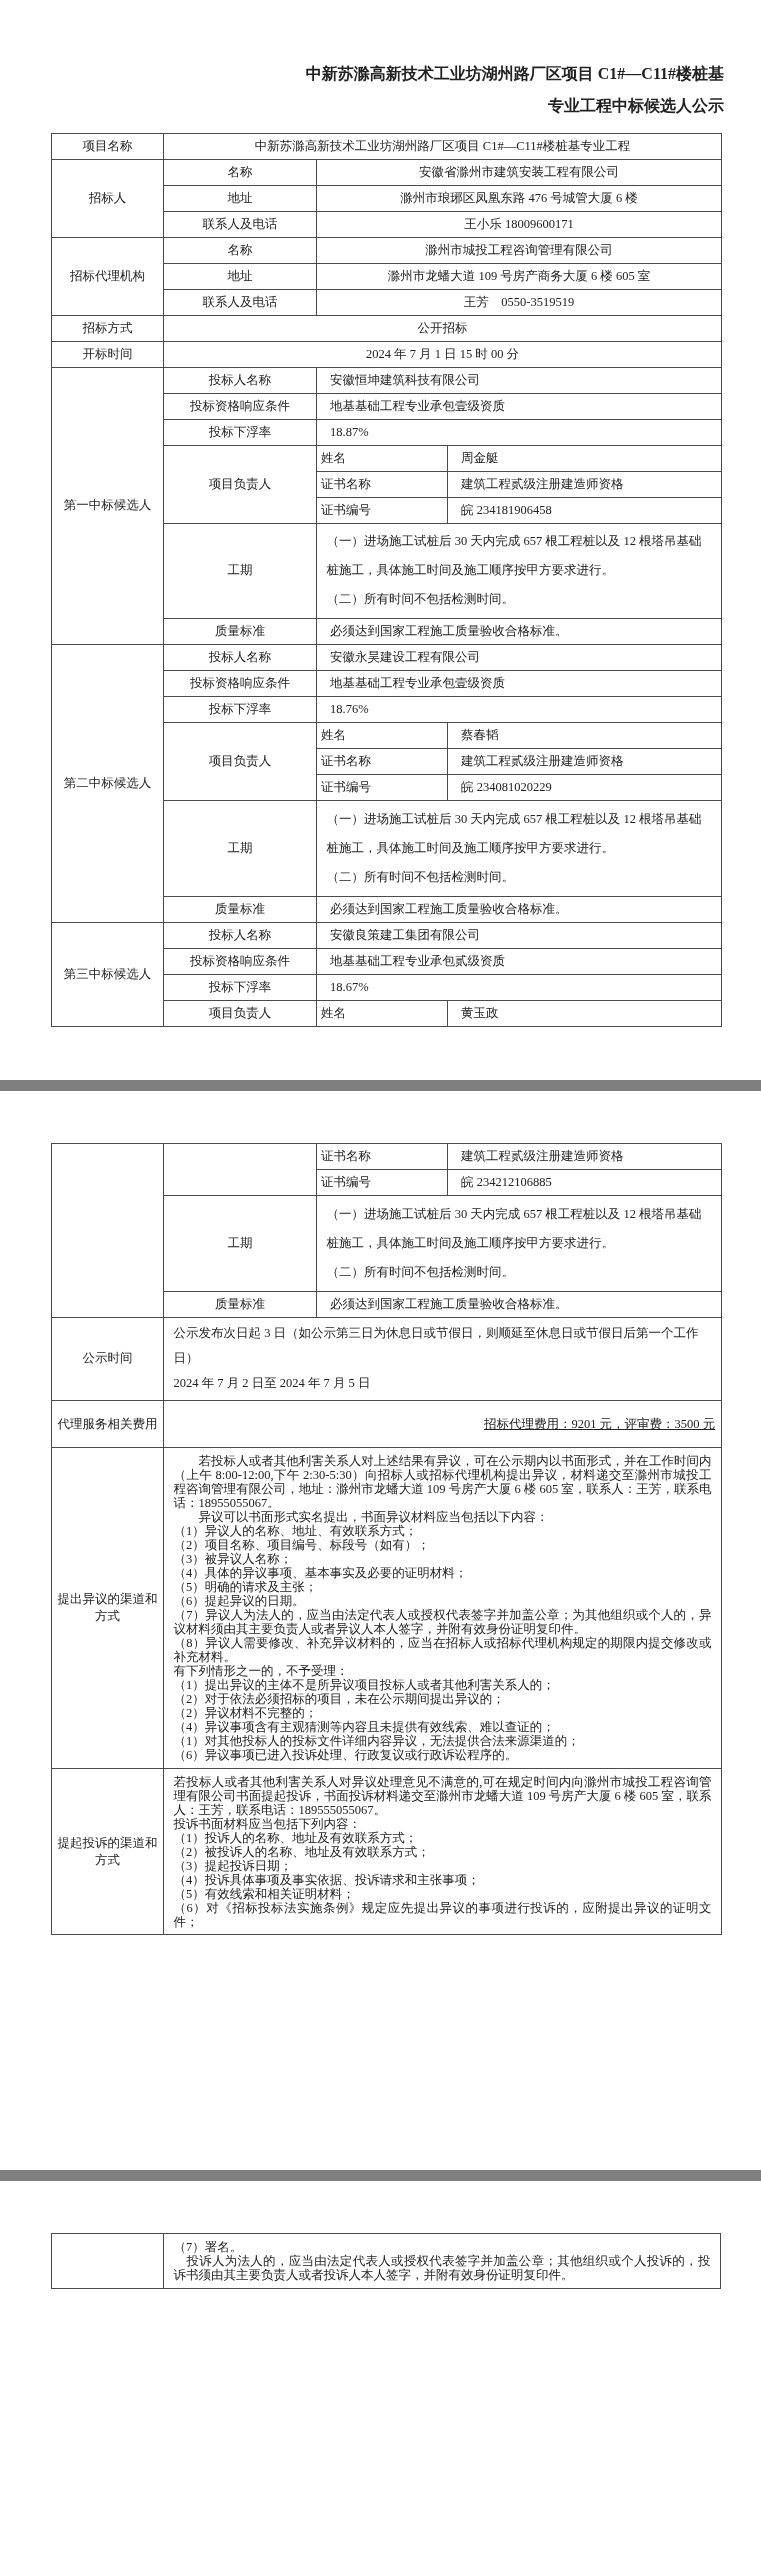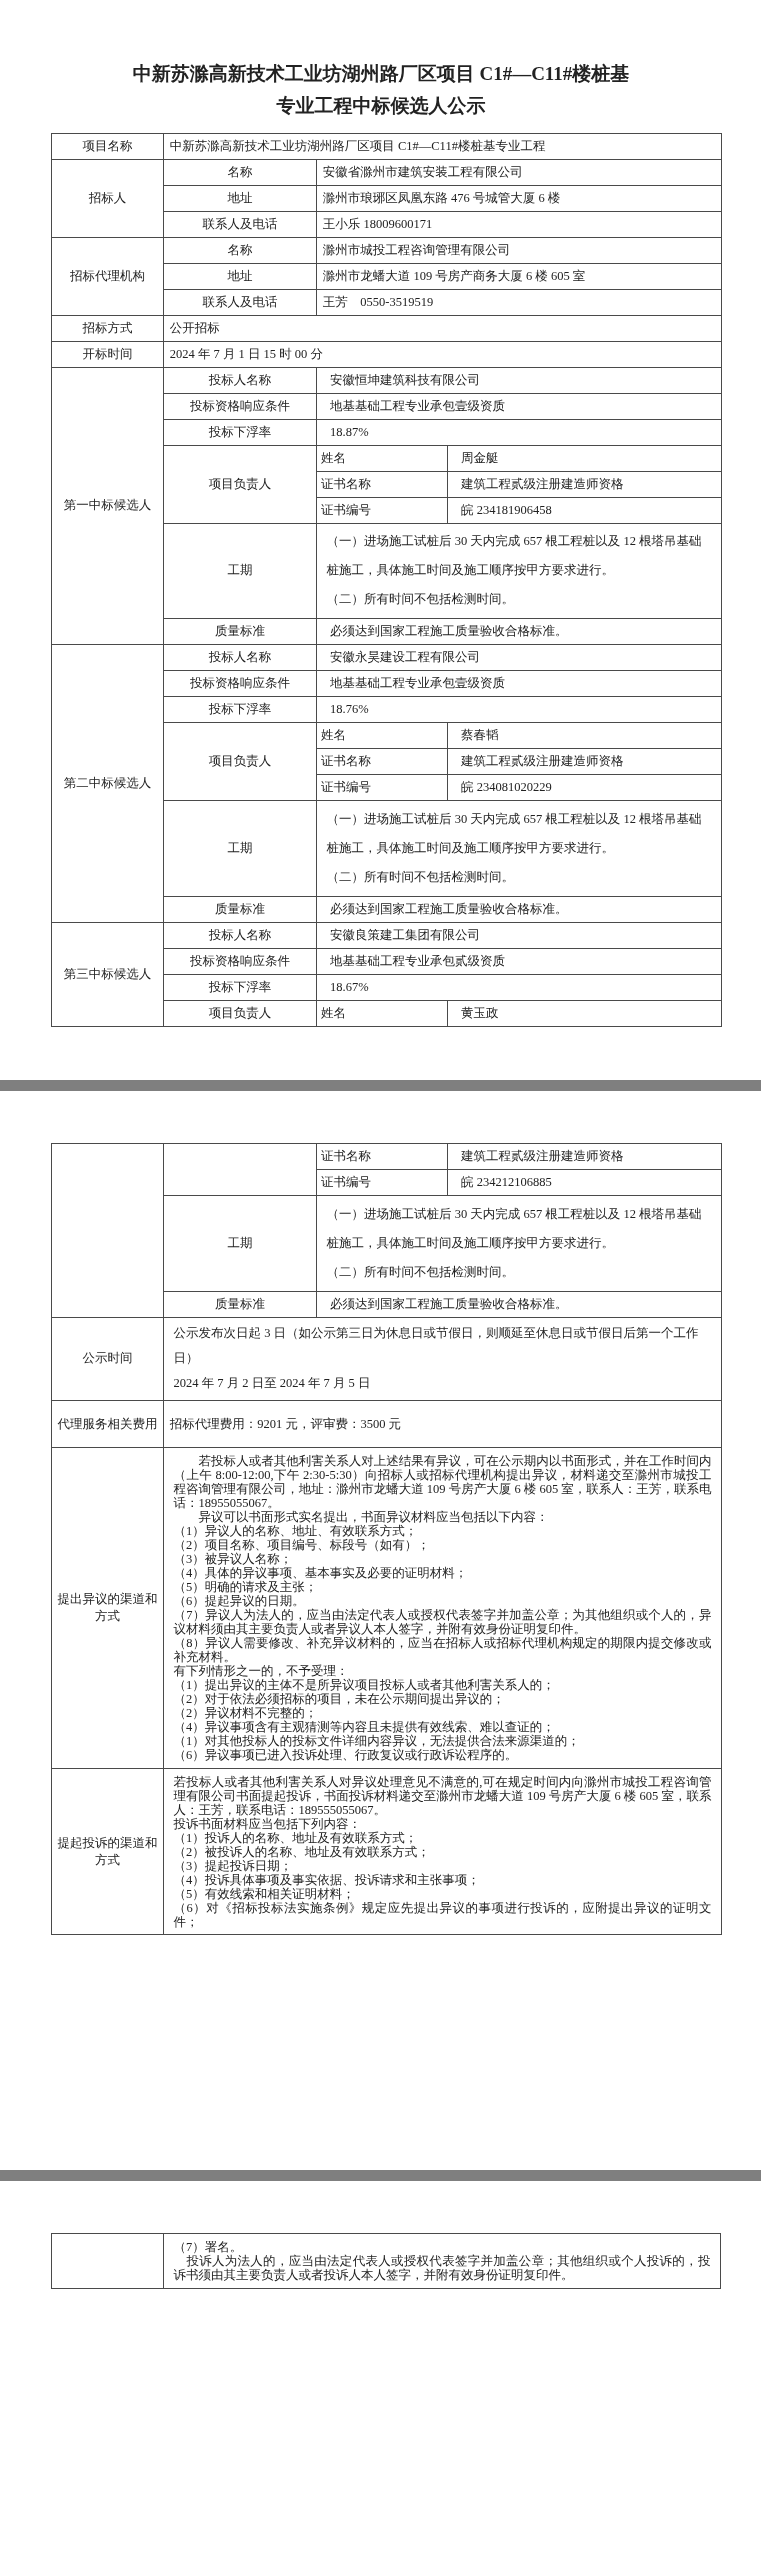--- a/index.html
+++ b/index.html
@@ -6,38 +6,38 @@
   body{width:762px;font-family:"Liberation Serif","DejaVu Serif",serif;color:#222;}
   .canvas{position:relative;width:762px;height:2576px;background:#fff;overflow:hidden;}
   .page{position:absolute;left:0;width:762px;background:#fff;overflow:hidden;}
   #page1{top:0;height:1080px;}
   #page2{top:1091px;height:1079px;}
   #page3{top:2181px;height:331px;}
   .sep{position:absolute;left:0;width:762px;height:11.5px;background:#7f7f7f;}
   #sep1{top:1080px;}
   #sep2{top:2170px;}
 
-  .title{margin:58px 38px 0 38px;text-align:center;font-weight:bold;font-size:19px;line-height:32px;}
+  .title{margin:58px 38px 0 38px;text-align:right;font-weight:bold;font-size:16px;line-height:32px;}
   .title div{white-space:nowrap;}
 
   table{border-collapse:collapse;table-layout:fixed;width:669px;margin-left:51px;
         border:1.9px solid #4a4a4a;}
   #page1 table{margin-top:10.6px;}
   #page2 table,#page3 table{margin-top:52px;}
   td{border:1px solid #4a4a4a;font-size:12.5px;vertical-align:middle;padding:0 5.8px;
      height:25px;overflow:hidden;}
   td.lab{text-align:center;padding:0 2.9px;}
-  td.ctr{}
+  td.ctr{text-align:center;}
   td.val{text-align:left;padding-left:13px;}
   td.sub{text-align:left;padding-left:4px;}
   td.dur{padding:3.8px 9.6px;}
   td.dur p{margin:0;line-height:29px;text-align:left;}
   td.pub{padding:3.8px 9.6px;}
   td.pub p{margin:0;line-height:25px;}
-  td.fee{height:46px;text-align:left;}
+  td.fee{height:46px;text-align:right;text-decoration:underline;}
   td.para{padding:5.8px 9.6px;vertical-align:top;}
   td.para p{margin:0;line-height:14px;text-align:justify;}
 </style>
 </head>
 <body>
 
 <div class="canvas">
 
   <div class="page" id="page1">
     <div class="title">

